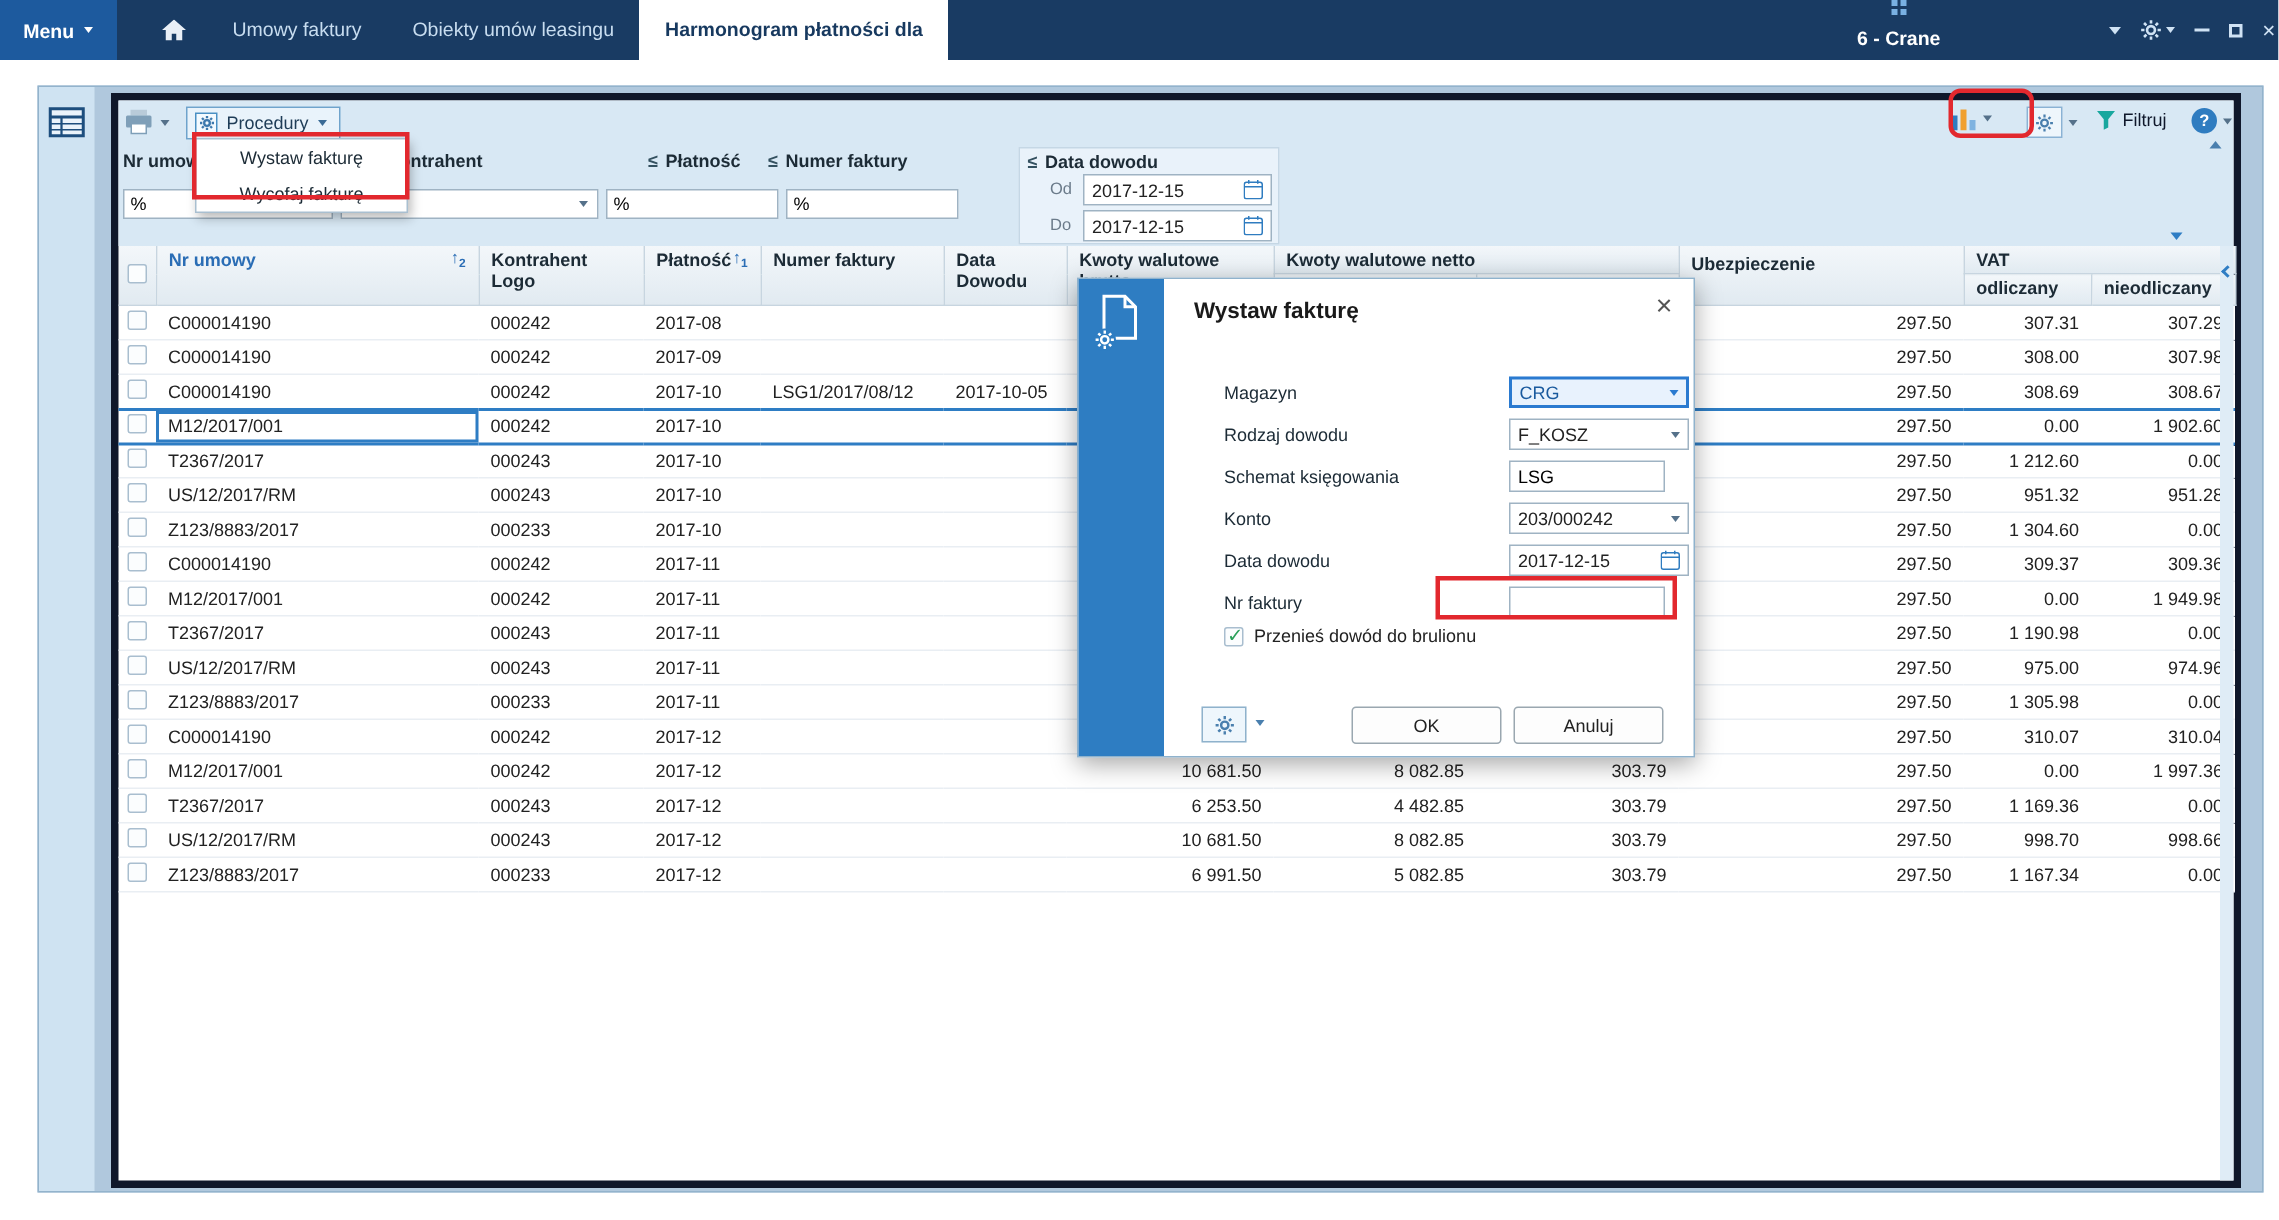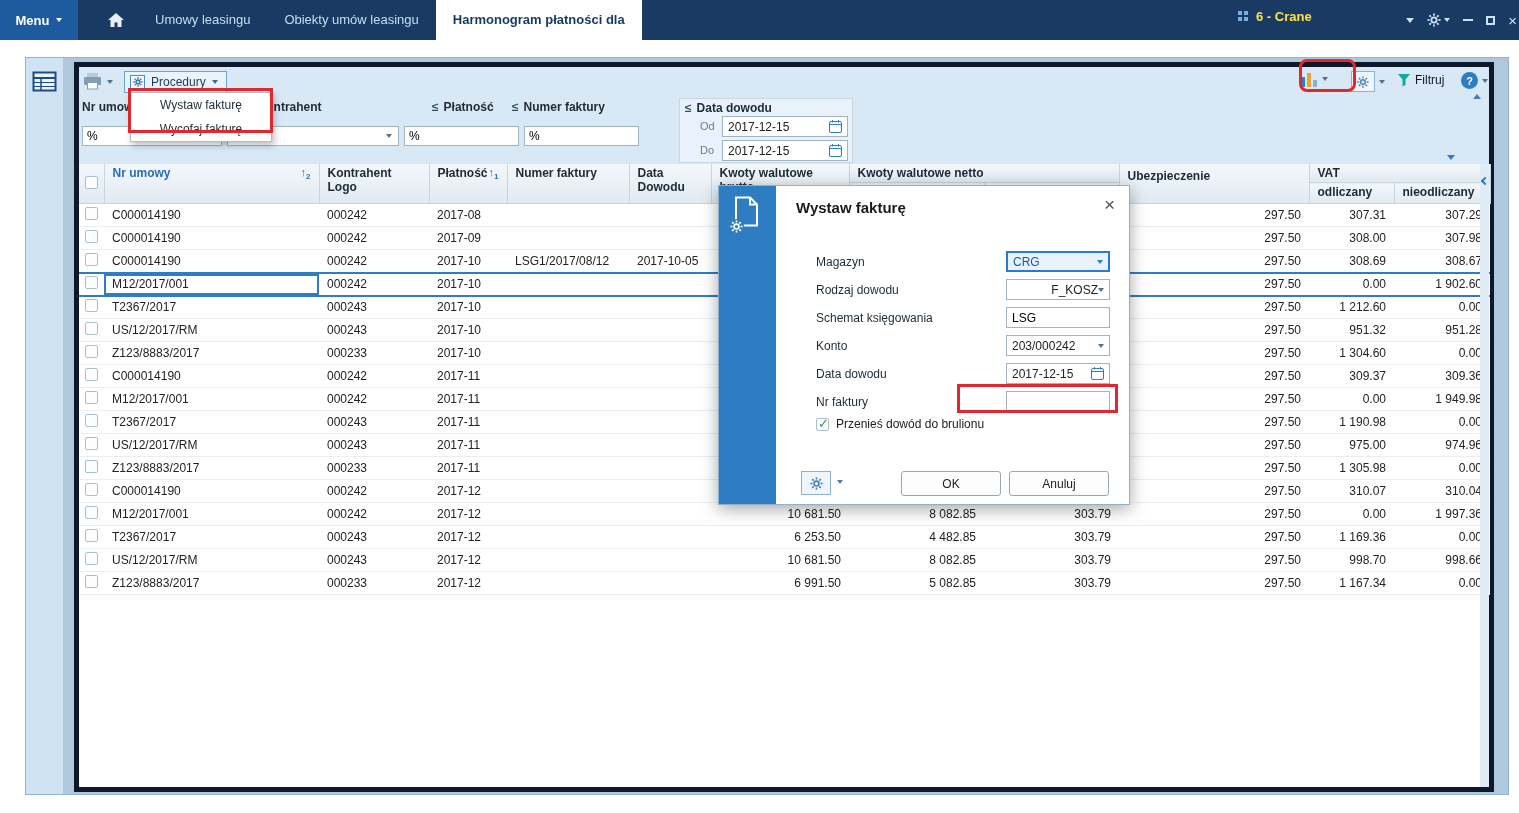--- a/index.html
+++ b/index.html
@@ -7,21 +7,21 @@
   body{font-family:"Liberation Sans","DejaVu Sans",sans-serif;background:#fff;position:relative;overflow:hidden;font-size:12px;color:#222;}
   .app{position:absolute;inset:0;}
 
   
   .topbar{position:absolute;left:0;top:0;width:1519px;height:40px;background:#193b63;}
   .menu-btn{position:absolute;left:0;top:0;width:78px;height:40px;background:#1d5a9e;color:#fff;font-weight:bold;font-size:13px;display:flex;align-items:center;justify-content:center;gap:7px;cursor:pointer;}
   .home-btn{position:absolute;left:96px;top:0;width:40px;height:40px;display:flex;align-items:center;justify-content:center;}
   .tabs{position:absolute;left:138px;top:0;height:40px;display:flex;}
   .tab{height:40px;line-height:40px;padding:0 17px;color:#c8ddf0;font-size:13px;white-space:nowrap;cursor:pointer;}
   .tab.active{background:#fff;color:#17395f;font-weight:bold;}
-  .company{position:absolute;left:1238px;top:0;height:32px;display:flex;align-items:center;gap:8px;color:#fde047;font-size:13px;font-weight:bold;}
+  .company{position:absolute;left:1238px;top:0;height:32px;display:flex;align-items:center;gap:8px;color:#ffffff;font-size:13px;font-weight:bold;flex-direction:column;}
   .grid4{display:inline-grid;grid-template-columns:4px 4px;gap:2px;}
   .grid4 i{width:4px;height:4px;background:#79b0e2;display:block;}
   .top-controls{position:absolute;right:2px;top:0;height:40px;display:flex;align-items:center;gap:13px;color:#cfe2f4;}
   .caret{display:inline-block;width:0;height:0;border-left:4px solid transparent;border-right:4px solid transparent;border-top:5px solid currentColor;}
   .caret.up{border-top:none;border-bottom:5px solid currentColor;}
   .caret.sm{border-left-width:3px;border-right-width:3px;border-top-width:4px;}
   .win-min{width:10px;height:2px;background:#cfe2f4;display:inline-block;}
   .win-box{width:9px;height:9px;border:2px solid #cfe2f4;display:inline-block;}
   .win-close{font-size:15px;line-height:1;color:#cfe2f4;}
 
@@ -81,21 +81,21 @@
   .menu-item{height:24px;line-height:24px;text-align:center;font-size:12px;color:#1c2b36;cursor:pointer;}
 
   
   .modal{position:absolute;left:718px;top:185px;width:412px;height:320px;background:#fff;border:1px solid #8fb2cc;box-shadow:0 4px 16px rgba(0,0,0,.35);z-index:100;}
   .modal-strip{position:absolute;left:0;top:0;width:57px;height:100%;background:#2e7dc2;}
   .modal-icon{position:absolute;left:14px;top:10px;}
   .modal-icon .gear-pos{position:absolute;left:-4px;bottom:-4px;background:#2e7dc2;border-radius:50%;padding:1px;line-height:0;}
   .modal-title{position:absolute;left:77px;top:13px;font-size:15px;font-weight:bold;color:#1a1a1a;}
   .modal-close{position:absolute;right:14px;top:9px;font-size:19px;color:#555;cursor:pointer;line-height:1;}
   .mfield-label{position:absolute;left:97px;font-size:12px;color:#1c2b36;white-space:nowrap;}
-  .mctrl{position:absolute;left:287px;width:104px;height:21px;background:#fff;border:1px solid #9fb3c3;display:flex;align-items:center;justify-content:space-between;padding:0 5px;font-size:12px;cursor:pointer;}
+  .mctrl{position:absolute;left:287px;width:120px;height:21px;background:#fff;border:1px solid #9fb3c3;display:flex;align-items:center;justify-content:space-between;padding:0 5px;font-size:12px;cursor:pointer;}
   .mctrl.focused{border:2px solid #2a7ad0;background:#e8f2fd;color:#1a5a9e;}
   .mctrl .cc{color:#55718a;}
   .minput{position:absolute;left:287px;width:104px;height:21px;background:#fff;border:1px solid #9fb3c3;font-size:12px;padding:0 5px;font-family:"Liberation Sans",sans-serif;}
   .chk-row{position:absolute;left:97px;top:231px;display:flex;align-items:center;gap:7px;cursor:pointer;}
   .mgear-btn{position:absolute;left:82px;top:285px;width:30px;height:24px;border:1px solid #8fb2cc;background:#eef6fc;display:flex;align-items:center;justify-content:center;cursor:pointer;}
   .mgear-caret{position:absolute;left:118px;top:294px;color:#4a7fae;}
   .mbtn{position:absolute;top:285px;width:100px;height:25px;background:#fdfdfd;border:1px solid #9aa7b0;border-radius:3px;font-size:12px;display:flex;align-items:center;justify-content:center;cursor:pointer;color:#222;}
   .mbtn.ok{left:182px;}
   .mbtn.cancel{left:290px;}
 
@@ -112,21 +112,21 @@
     <div class="menu-btn">
       <span>Menu</span>
       <span class="caret sm"></span>
     </div>
     <div class="home-btn">
       <svg width="16" height="14" viewBox="0 0 16 14">
           <path d="M8 0 L16 7 H13.5 V14 H9.5 V9.5 H6.5 V14 H2.5 V7 H0 Z" fill="#e9eff6"></path>
         </svg>
     </div>
     <div class="tabs">
-      <div class="tab">Umowy leasingu</div>
+      <div class="tab">Umowy faktury</div>
       <div class="tab">Obiekty umów leasingu</div>
       <div class="tab active">Harmonogram płatności dla</div>
     </div>
     <div class="company">
       <span class="grid4">
           <i></i>
           <i></i>
           <i></i>
           <i></i>
         </span>
@@ -616,21 +616,21 @@
     <div class="modal-title">Wystaw fakturę</div>
     <div class="modal-close">×</div>
 
     <div class="mfield-label" style="top:69px;">Magazyn</div>
     <div class="mctrl focused" style="top:65px;">
         <span>CRG</span>
         <span class="caret sm" style="color:#2a7ad0;"></span>
       </div>
 
     <div class="mfield-label" style="top:97px;">Rodzaj dowodu</div>
-    <div class="mctrl" style="top:93px;justify-content:flex-end;">
+    <div class="mctrl" style="top:93px;">
         <span>F_KOSZ</span>
         <span class="caret sm cc"></span>
       </div>
 
     <div class="mfield-label" style="top:125px;">Schemat księgowania</div>
     <input class="minput" style="top: 121px;" value="LSG">
 
     <div class="mfield-label" style="top:153px;">Konto</div>
     <div class="mctrl" style="top:149px;">
         <span>203/000242</span>

